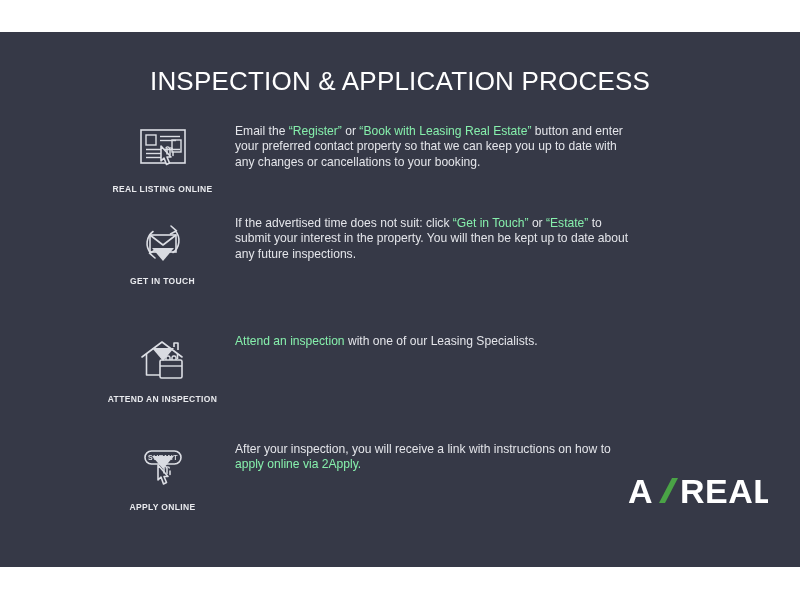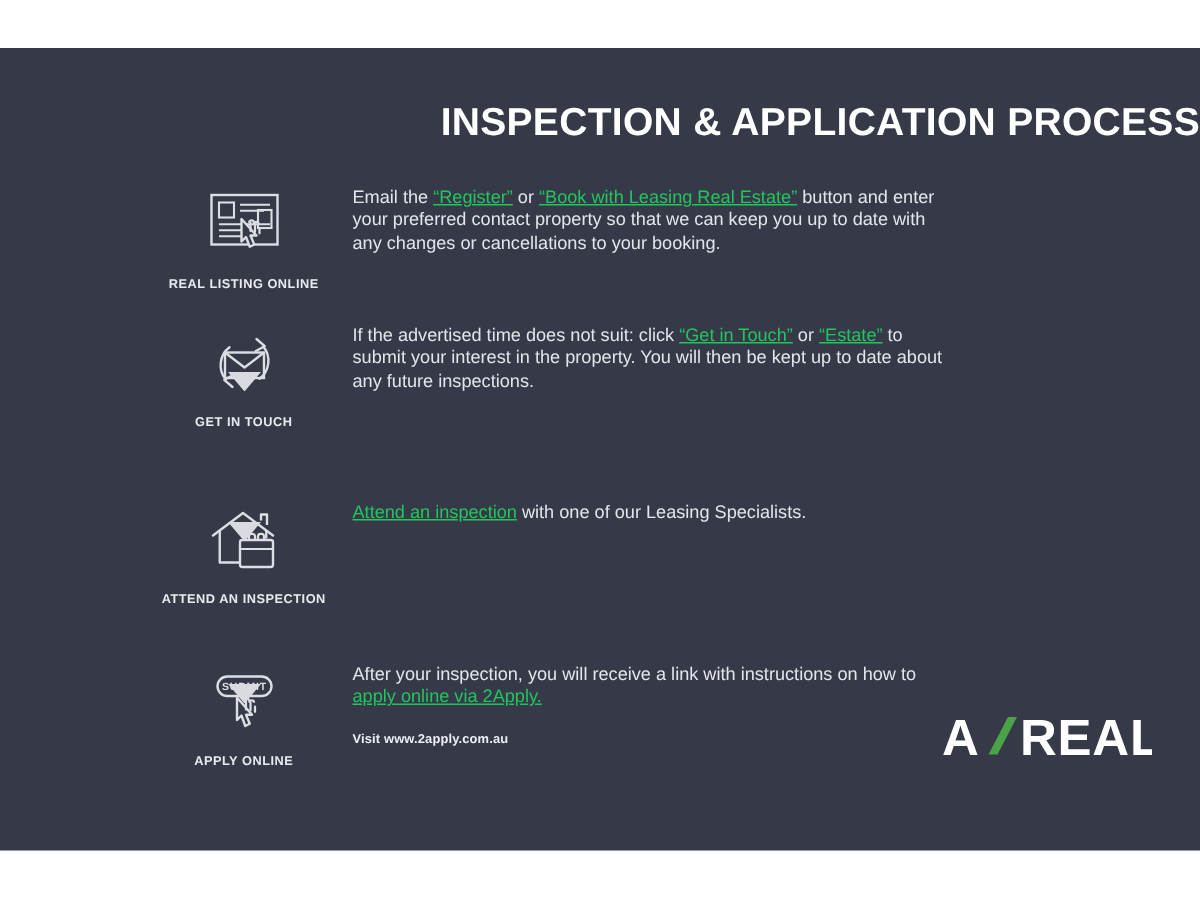--- a/index.html
+++ b/index.html
@@ -20,24 +20,24 @@
     width: 800px;
     height: 535px;
     background: #363947;
     overflow: hidden;
   }
   .title {
     position: absolute;
     top: 34px;
     left: 0;
     width: 800px;
-    text-align: right;
+    text-align: center;
     color: #ffffff;
     font-size: 26px;
-    font-weight: bold;
+    font-weight: normal;
     letter-spacing: 0.2px;
   }
   .steps {
     position: absolute;
     top: 92px;
     left: 0;
     width: 800px;
   }
   .step {
     position: absolute;
@@ -72,21 +72,21 @@
   }
   .body-col {
     position: absolute;
     left: 235px;
     top: 0px;
     width: 400px;
     color: #e4e5ea;
     font-size: 12.1px;
     line-height: 15.4px;
   }
-  .grn { color: #22c55e; text-decoration: underline; }
+  .grn { color: #86efac; }
   .visit {
     margin-top: 12px;
     font-size: 8.6px;
     font-weight: bold;
     color: #eceef2;
     letter-spacing: 0.1px;
   }
   .arrow {
     position: absolute;
     left: 152px;
@@ -187,21 +187,20 @@
             <text x="28" y="17" text-anchor="middle" fill="#dcdee4" font-family="Liberation Sans, sans-serif" font-size="7" font-weight="bold" letter-spacing="0.5">SUBMIT</text>
             <path d="M23 22 L23 37 L26 34 L28.5 41 L31.5 39.5 L29 33.5 L33 33.5 Z" fill="#363947" stroke="#dcdee4" stroke-width="1.6" stroke-linejoin="round"></path>
             <path d="M29 24.5 L29 30 M32 25.5 L32 30.5 M35 28 L35 31.5" stroke="#dcdee4" stroke-width="1.5" stroke-linecap="round"></path>
             <path d="M28 24.5 a1.6 1.6 0 0 1 3.2 0 M31.2 25.5 a1.6 1.6 0 0 1 3.2 0" fill="none" stroke="#dcdee4" stroke-width="1.4"></path>
           </svg>
         </div>
         <div class="icon-label">APPLY ONLINE</div>
       </div>
       <div class="body-col">
         <span>After your inspection, you will receive a link with instructions on how to </span><span class="grn">apply online via 2Apply.</span>
-        <div class="visit">Visit www.2apply.com.au</div>
       </div>
     </div>
 
     <div class="arrow arrow-1">
       <svg width="22" height="13" viewBox="0 0 22 13">
           <polygon points="0,0 22,0 11,13" fill="#d9dbe1"></polygon>
         </svg>
     </div>
     <div class="arrow arrow-2">
       <svg width="22" height="13" viewBox="0 0 22 13">

